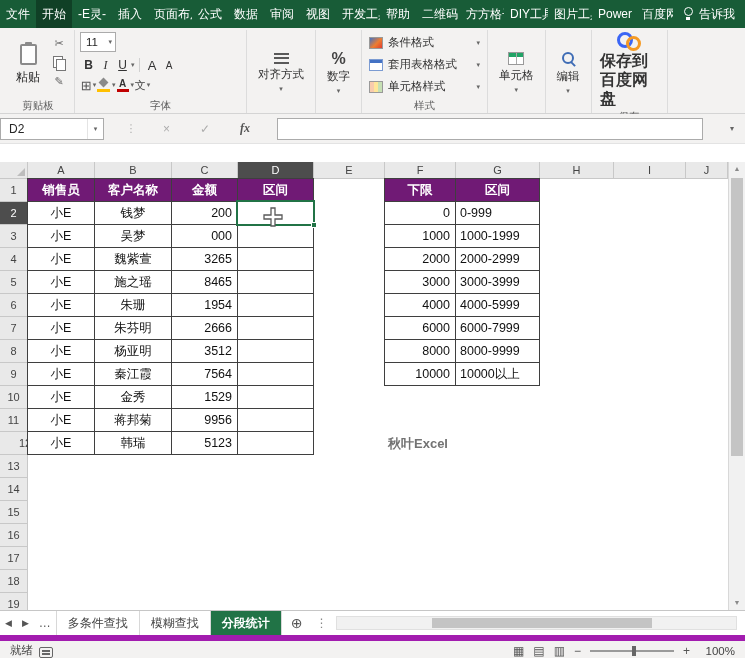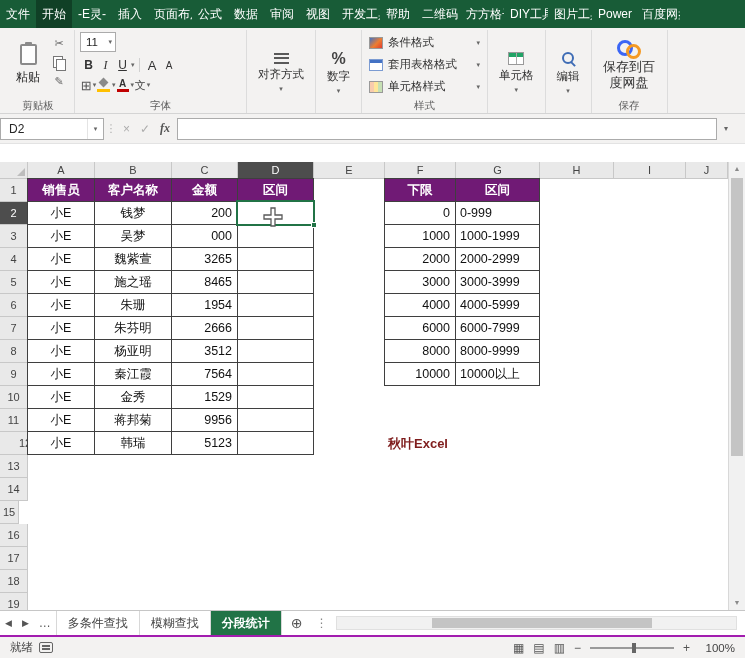--- a/index.html
+++ b/index.html
@@ -73,24 +73,24 @@
   .style-label{font-size:11.5px;color:#333;white-space:nowrap;}
   .style-row .chev{margin-left:auto;}
   .cf-icon{width:14px;height:12px;border:1px solid #999;background:linear-gradient(135deg,#4472C4 0%,#ED7D31 55%,#E03C31 100%);flex:0 0 auto;}
   .tf-icon{width:14px;height:12px;border:1px solid #7B9BD2;background:linear-gradient(#4472C4 0 3px,#fff 3px);flex:0 0 auto;}
   .cs-icon{width:14px;height:12px;border:1px solid #999;background:linear-gradient(90deg,#F8CBAD 0 33%,#FFE699 33% 66%,#C6E0B4 66%);flex:0 0 auto;}
 
   .save-group{width:76px;}
   .baidu-icon{position:relative;width:28px;height:16px;}
   .baidu-icon::before{content:"";position:absolute;left:2px;top:0;width:10px;height:10px;border:3px solid #3B66F5;border-radius:50%;}
   .baidu-icon::after{content:"";position:absolute;right:2px;top:4px;width:9px;height:9px;border:3px solid #F59A23;border-radius:50%;}
-  .save-cap{font-size:13px;color:#333;text-align:center;line-height:1.2;white-space:normal;width:58px;}
-
-  
-  .formula-row{height:30px;background:#F3F2F1;display:flex;align-items:center;border-bottom:1px solid #E3E3E3;flex:0 0 auto;padding-right:10px;}
+  .save-cap{font-size:16px;color:#333;text-align:left;line-height:1.2;white-space:normal;width:58px;font-weight:bold;}
+
+  
+  .formula-row{height:30px;background:#F3F2F1;display:flex;align-items:center;border-bottom:1px solid #E3E3E3;flex:0 0 auto;padding-right:4px;gap:20px;}
   .namebox{width:104px;height:22px;background:#fff;border:1px solid #ABABAB;display:flex;align-items:center;padding-left:8px;font-size:12px;flex:0 0 auto;}
   .namebox .dda{margin-left:auto;width:16px;text-align:center;border-left:1px solid #E4E4E4;line-height:20px;}
   .fdots{width:14px;text-align:center;color:#B0B0B0;font-size:11px;}
   .fbar-btn{color:#ADADAD;font-size:12px;padding:0 5px;}
   .fx{font-style:italic;font-weight:bold;color:#555;font-family:"Liberation Serif",serif;}
   .formula-input{flex:1;height:22px;background:#fff;border:1px solid #ABABAB;margin-left:2px;padding:0 4px;line-height:20px;}
   .fchev{width:18px;text-align:center;color:#666;font-size:8px;flex:0 0 auto;}
   .gap-strip{height:18px;background:#FFFFFF;flex:0 0 auto;}
 
   
@@ -104,21 +104,21 @@
   .colhead.sel,.rowhead.sel{background:#4D4D4D;color:#fff;}
   .cell{display:flex;align-items:center;font-size:12.5px;color:#111;background:#fff;
         border-right:1px solid #3F3F3F;border-bottom:1px solid #3F3F3F;overflow:hidden;white-space:nowrap;}
   .cell.center{justify-content:center;}
   .cell.right{justify-content:flex-end;padding-right:5px;}
   .cell.left{justify-content:flex-start;padding-left:4px;}
   .cell.green{background:#701a75;color:#fff;font-weight:bold;justify-content:center;}
   .toutline{border:1px solid #3F3F3F;pointer-events:none;background:transparent;}
   .selbox{border:2px solid #217346;pointer-events:none;background:transparent;}
   .fill-handle{position:absolute;right:-4px;bottom:-4px;width:6px;height:6px;background:#217346;border:1px solid #fff;}
-  .watermark{color:#7f1d1d;font-weight:bold;font-size:13px;display:flex;align-items:center;background:transparent;}
+  .watermark{color:#737373;font-weight:bold;font-size:13px;display:flex;align-items:center;background:transparent;}
   .cursor-svg{pointer-events:none;}
 
   .vscroll{width:17px;background:#F1F1F1;border-left:1px solid #D8D8D8;position:relative;flex:0 0 auto;}
   .varr{position:absolute;left:0;right:0;text-align:center;color:#8A8A8A;font-size:7px;height:14px;line-height:14px;}
   .varr.down{bottom:0;}
   .vthumb{position:absolute;left:2px;right:2px;top:16px;height:62%;background:#C4C4C4;}
 
   
   .tabbar{height:25px;background:#FFFFFF;border-top:1px solid #C6C6C6;display:flex;align-items:stretch;font-size:12px;flex:0 0 auto;}
   .tb-arrow{display:flex;align-items:center;padding:0 5px;color:#555;font-size:9px;}
@@ -126,21 +126,21 @@
   .sheettabs{display:flex;align-items:stretch;}
   .sheettab{display:flex;align-items:center;padding:0 11px;border-right:1px solid #D8D8D8;color:#444;white-space:nowrap;}
   .sheettab:first-child{border-left:1px solid #D8D8D8;}
   .sheettab.active{background:#217346;color:#fff;font-weight:bold;}
   .newbtn{display:flex;align-items:center;padding:0 9px;color:#555;font-size:14px;}
   .tb-dots{display:flex;align-items:center;color:#888;padding:0 4px;}
   .hscroll{flex:1;margin:5px 8px 5px 4px;background:#F1F1F1;border:1px solid #E0E0E0;position:relative;}
   .hthumb{position:absolute;top:1px;bottom:1px;left:24%;width:55%;background:#C4C4C4;}
 
   
-  .statusbar{height:23px;background:#F3F2F1;border-top:2px solid #a21caf;display:flex;align-items:center;font-size:11.5px;color:#444;flex:0 0 auto;}
+  .statusbar{height:23px;background:#F3F2F1;border-top:6px solid #a21caf;display:flex;align-items:flex-end;font-size:11.5px;color:#444;flex:0 0 auto;}
   .sb-ready{padding:0 6px 0 10px;}
   .sb-access{width:14px;height:11px;border:1px solid #666;border-radius:2px;position:relative;}
   .sb-access::after{content:"";position:absolute;left:2px;top:2px;width:8px;height:2px;background:#666;box-shadow:0 3px 0 #666;}
   .sb-right{margin-left:auto;display:flex;align-items:center;gap:9px;padding-right:10px;}
   .viewbtn{font-size:12px;color:#555;}
   .zbtn{font-size:12px;color:#555;}
   .zslider{width:84px;height:2px;background:#9A9A9A;position:relative;}
   .zthumb{position:absolute;left:50%;top:-4px;width:4px;height:10px;background:#666;}
   .zoomtext{min-width:36px;text-align:right;}
 </style>
@@ -162,20 +162,24 @@
         <span class="menu-tab">视图</span>
         <span class="menu-tab">开发工具</span>
         <span class="menu-tab">帮助</span>
         <span class="menu-tab">二维码</span>
         <span class="menu-tab">方方格子</span>
         <span class="menu-tab">DIY工具箱</span>
         <span class="menu-tab">图片工具</span>
         <span class="menu-tab">Power Pivot</span>
         <span class="menu-tab">百度网盘</span>
       </nav>
+    <div class="tellme">
+      <span class="bulb-icon"></span>
+      <span>告诉我</span>
+    </div>
   </header>
 
   <div class="ribbon">
 
     <div class="rgroup">
       <div class="rgroup-content">
         <div class="paste-btn">
           <span class="clipboard-icon"></span>
           <span>粘贴</span>
         </div>
@@ -332,21 +336,21 @@
         <div class="rowhead" style="left: 0px; top: 109px; width: 28px; height: 23px;">5</div>
         <div class="rowhead" style="left: 0px; top: 132px; width: 28px; height: 23px;">6</div>
         <div class="rowhead" style="left: 0px; top: 155px; width: 28px; height: 23px;">7</div>
         <div class="rowhead" style="left: 0px; top: 178px; width: 28px; height: 23px;">8</div>
         <div class="rowhead" style="left: 0px; top: 201px; width: 28px; height: 23px;">9</div>
         <div class="rowhead" style="left: 0px; top: 224px; width: 28px; height: 23px;">10</div>
         <div class="rowhead" style="left: 0px; top: 247px; width: 28px; height: 23px;">11</div>
         <div class="rowhead" style="left: 0px; top: 270px; width: 51px; height: 23px;">12</div>
         <div class="rowhead" style="left: 0px; top: 293px; width: 28px; height: 23px;">13</div>
         <div class="rowhead" style="left: 0px; top: 316px; width: 28px; height: 23px;">14</div>
-        <div class="rowhead" style="left: 0px; top: 339px; width: 19px; height: 23px; text-align: right;">15</div>
+        <div class="rowhead" style="left: 0px; top: 339px; width: 28px; height: 23px; text-align: right;">15</div>
         <div class="rowhead" style="left: 0px; top: 362px; width: 28px; height: 23px;">16</div>
         <div class="rowhead" style="left: 0px; top: 385px; width: 28px; height: 23px;">17</div>
         <div class="rowhead" style="left: 0px; top: 408px; width: 28px; height: 23px;">18</div>
         <div class="rowhead" style="left: 0px; top: 431px; width: 28px; height: 23px;">19</div>
         <div class="cell green" style="left: 28px; top: 17px; width: 67px; height: 23px;">销售员</div>
         <div class="cell green" style="left: 95px; top: 17px; width: 77px; height: 23px;">客户名称</div>
         <div class="cell green" style="left: 172px; top: 17px; width: 66px; height: 23px;">金额</div>
         <div class="cell green" style="left: 238px; top: 17px; width: 76px; height: 23px;">区间</div>
         <div class="cell center" style="left: 28px; top: 40px; width: 67px; height: 23px;">小E</div>
         <div class="cell center" style="left: 95px; top: 40px; width: 77px; height: 23px;">钱梦</div>

